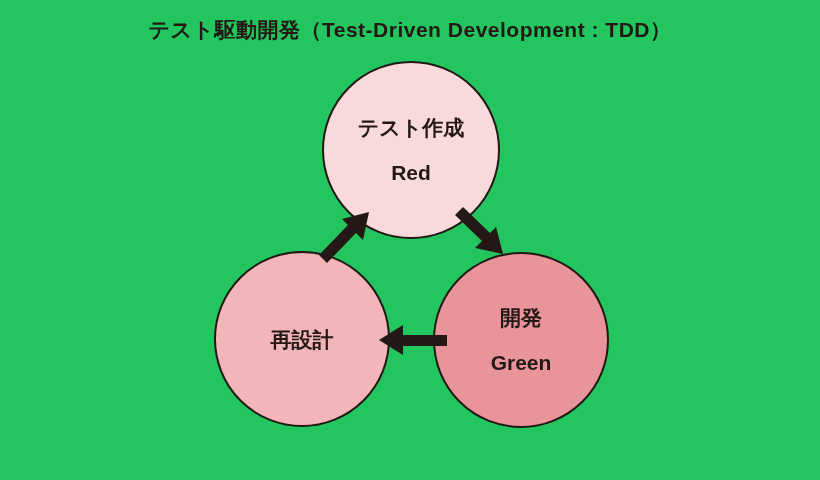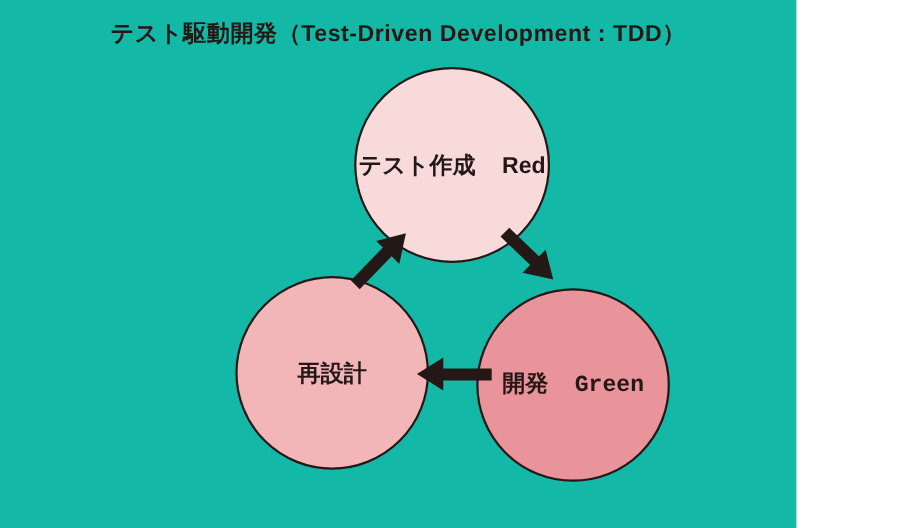--- a/index.html
+++ b/index.html
@@ -1,20 +1,20 @@
 <!DOCTYPE html>
 <html><head>
 <meta charset="utf-8">
 <style>
   html, body { margin: 0; padding: 0; background: #ffffff; }
   .canvas {
     position: relative;
-    width: 724px;
+    width: 820px;
     height: 480px;
-    background: #14b8a6;
+    background: #22c55e;
     overflow: hidden;
     font-family: "Liberation Sans", "DejaVu Sans", sans-serif;
     color: #231815;
   }
   .title {
     position: absolute;
     top: 16px;
     left: 0;
     width: 100%;
     text-align: center;
@@ -22,31 +22,32 @@
     font-weight: bold;
     letter-spacing: 0.5px;
     color: #231815;
   }
   .node {
     position: absolute;
     box-sizing: border-box;
     border: 2.5px solid #231815;
     border-radius: 50%;
     display: flex;
+    flex-direction: column;
     align-items: center;
     justify-content: center;
     gap: 24px;
     text-align: center;
     font-weight: bold;
     font-size: 21px;
     line-height: 1;
   }
   .node-test     { left: 322px; top: 61px;  width: 178px; height: 178px; }
   .node-refactor { left: 214px; top: 251px; width: 176px; height: 176px; }
-  .node-develop  { left: 433px; top: 262px; width: 176px; height: 176px; font-family: Liberation Mono, monospace; }
+  .node-develop  { left: 433px; top: 252px; width: 176px; height: 176px; }
   svg.arrows {
     position: absolute;
     left: 0; top: 0;
     width: 820px; height: 480px;
     pointer-events: none;
   }
 </style>
 </head>
 <body>
 

